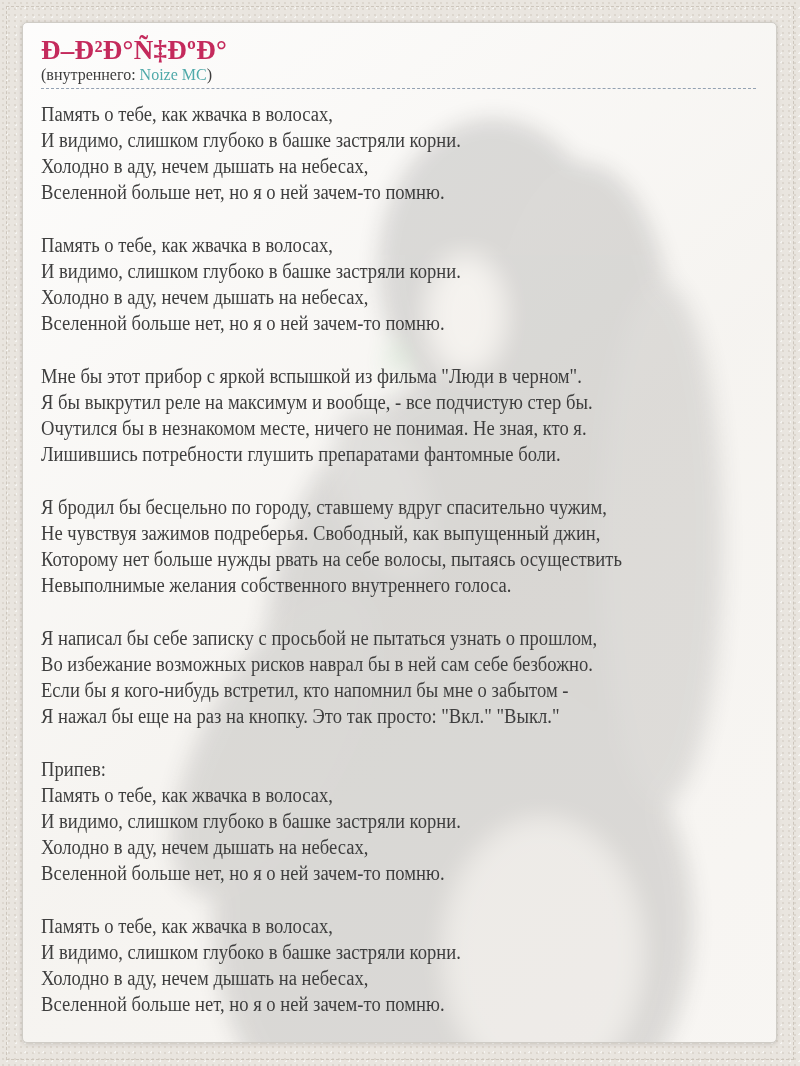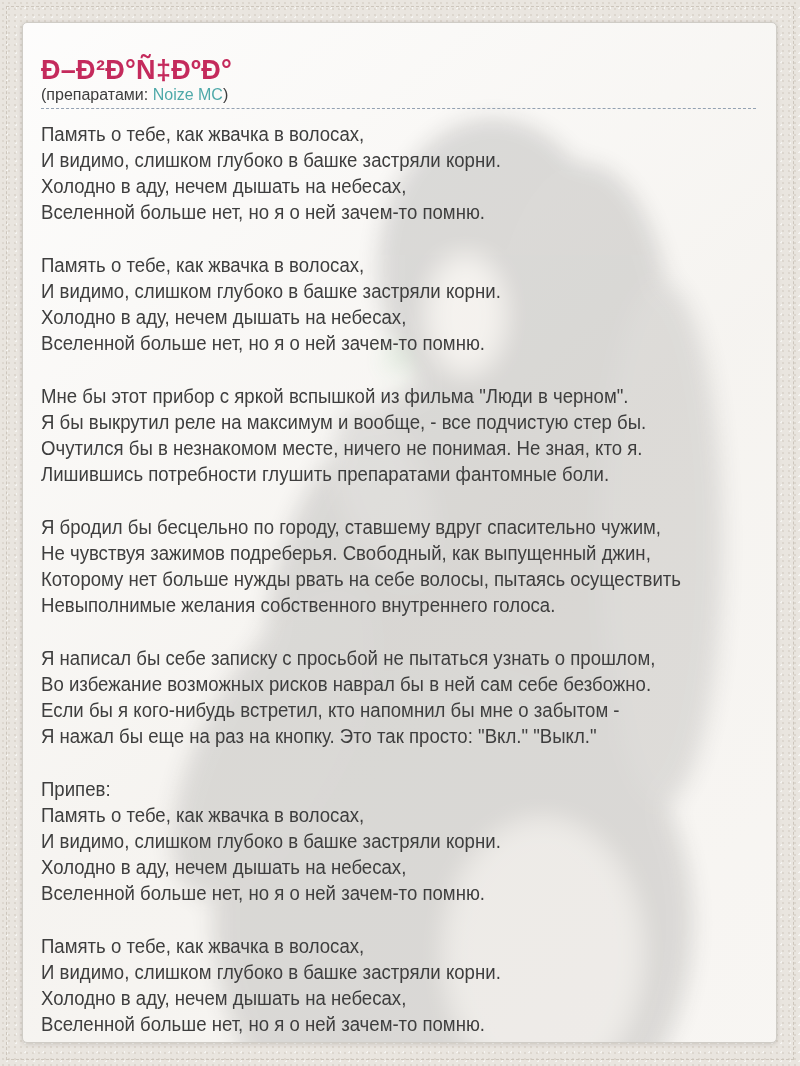--- a/index.html
+++ b/index.html
@@ -37,21 +37,21 @@
   .card{
     position:absolute;left:22px;top:22px;width:755px;height:1021px;
     background:var(--card-background);
     background-image:linear-gradient(140deg, rgba(255,255,255,.75) 0%, rgba(243,241,237,.35) 55%, rgba(248,246,243,.6) 100%);
     border:1px solid #cfccc6;
     border-radius:5px;
     box-shadow:0 1px 4px rgba(95,90,80,.25);
     overflow:hidden;
   }
   .bg-figure{position:absolute;left:0;top:0;width:755px;height:1021px;pointer-events:none;}
-  .content{position:relative;padding:24px 20px 0 18px;}
+  .content{position:relative;padding:4px 20px 0 18px;font-family:Liberation Serif, serif;}
   h1.title{
     margin:8px 0 0;
     font-size:27px;line-height:30px;font-weight:bold;
     color:var(--title);
     letter-spacing:.3px;
   }
   p.artist{
     margin:0;font-size:16px;line-height:20px;color:#3c3c3c;
   }
   .artist-link{color:var(--artist-link);text-decoration:none;cursor:pointer;}
@@ -91,21 +91,21 @@
       <ellipse cx="640" cy="520" rx="60" ry="260" fill="#3a3a3a"></ellipse>
       <circle cx="370" cy="338" r="10" fill="#3fae4e"></circle>
       <ellipse cx="360" cy="470" rx="40" ry="90" fill="#4a4a4a" transform="rotate(-20 360 470)"></ellipse>
     </g>
   </svg>
 
   <div class="content">
     <h1 class="title">Ð–Ð²Ð°Ñ‡ÐºÐ°</h1>
 
     <p class="artist">
-      <span>(препаратами:</span>
+      <span>(внутреннего:</span>
       <a class="artist-link" href="#">Noize MC</a><span>)</span>
     </p>
 
     <div class="divider"></div>
 
     <div class="lyrics">
         <p class="stanza">Память о тебе, как жвачка в волосах,<br>И видимо, слишком глубоко в башке застряли корни.<br>Холодно в аду, нечем дышать на небесах,<br>Вселенной больше нет, но я о ней зачем-то помню.</p>
         <p class="stanza">Память о тебе, как жвачка в волосах,<br>И видимо, слишком глубоко в башке застряли корни.<br>Холодно в аду, нечем дышать на небесах,<br>Вселенной больше нет, но я о ней зачем-то помню.</p>
         <p class="stanza">Мне бы этот прибор с яркой вспышкой из фильма "Люди в черном".<br>Я бы выкрутил реле на максимум и вообще, - все подчистую стер бы.<br>Очутился бы в незнакомом месте, ничего не понимая. Не зная, кто я.<br>Лишившись потребности глушить препаратами фантомные боли.</p>
         <p class="stanza">Я бродил бы бесцельно по городу, ставшему вдруг спасительно чужим,<br>Не чувствуя зажимов подреберья. Свободный, как выпущенный джин,<br>Которому нет больше нужды рвать на себе волосы, пытаясь осуществить<br>Невыполнимые желания собственного внутреннего голоса.</p>

